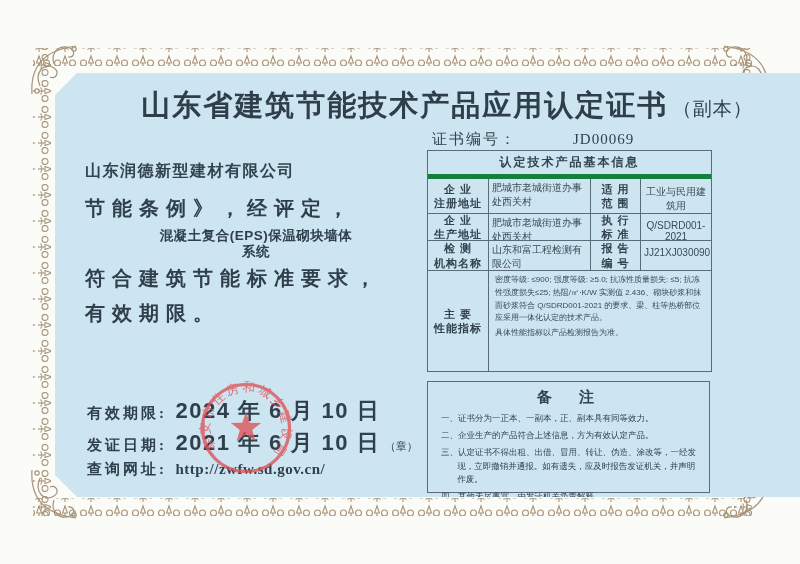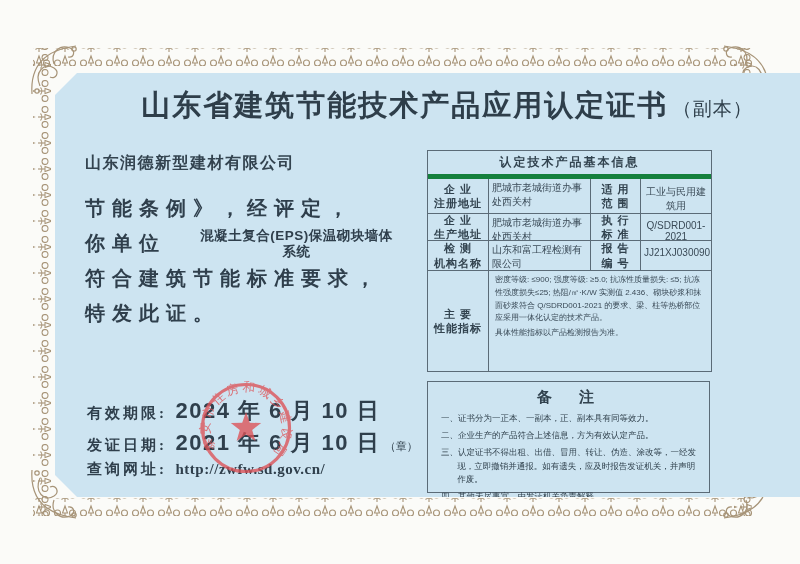--- a/index.html
+++ b/index.html
@@ -11,21 +11,21 @@
   .cert-area{position:absolute;left:55px;top:73px;width:784px;height:424px;background:#cde4f1;
      clip-path:polygon(22px 0,calc(100% - 22px) 0,100% 22px,100% calc(100% - 22px),
                        calc(100% - 22px) 100%,22px 100%,0 calc(100% - 22px),0 22px);}
   .title-row{position:absolute;left:0;top:13px;width:100%;text-align:center;color:#2e3e4a;}
   .title-main{font-size:29px;font-weight:bold;letter-spacing:2px;}
   .title-suffix{font-size:19px;font-weight:500;letter-spacing:1px;}
   .certno{position:absolute;left:377px;top:57px;color:#32434f;font-family:"Liberation Serif","DejaVu Serif",serif;}
   .certno .lbl{font-size:15px;letter-spacing:2px;}
   .certno .val{font-size:15px;margin-left:52px;letter-spacing:1px;}
   
-  .company{position:absolute;left:30px;top:80px;font-size:16px;font-weight:600;letter-spacing:1.5px;color:#33434f;}
+  .company{position:absolute;left:30px;top:88px;font-size:16px;font-weight:600;letter-spacing:1.5px;color:#33434f;}
   .body-text{position:absolute;left:30px;top:118px;width:342px;color:#2f3f4c;}
   .bline{font-size:20px;font-weight:600;letter-spacing:7px;line-height:35px;height:35px;white-space:nowrap;}
   .bline.indent{text-indent:42px;}
   .bline-flex{display:flex;align-items:flex-start;}
   .product{flex:1;font-size:13.5px;font-weight:600;letter-spacing:0.5px;line-height:16px;
            text-align:center;padding-top:2px;white-space:normal;}
   .footer-left{position:absolute;left:32px;top:323px;color:#2f3f4c;}
   .f-row{height:32px;white-space:nowrap;}
   .f-lbl{font-size:15px;font-weight:700;letter-spacing:3px;font-family:"Liberation Serif","DejaVu Serif",serif;margin-top:24px;}
   .f-val{font-size:22px;font-weight:600;letter-spacing:1.5px;margin-left:4px;}
@@ -95,34 +95,37 @@
     <use href="#cornerFl" transform="translate(770,522) scale(-1,-1)"></use>
   </svg>
 
   <div class="cert-area">
 
     <div class="title-row">
       <span class="title-main">山东省建筑节能技术产品应用认定证书</span>
       <span class="title-suffix">（副本）</span>
     </div>
 
+    <div class="certno">
+      <span class="lbl">证书编号：</span>
+      <span class="val">JD00069</span>
+    </div>
 
     <div class="company">山东润德新型建材有限公司</div>
 
     <div class="body-text">
       <div class="bline">节能条例》，经评定，</div>
       <div class="bline bline-flex">
-        <span>你单位</span>
         <span class="product">
           <span>混凝土复合(EPS)保温砌块墙体</span><br>
           <span>系统</span>
         </span>
       </div>
       <div class="bline">符合建筑节能标准要求，</div>
-      <div class="bline">特发此证。</div>
+      <div class="bline">有效期限。</div>
     </div>
 
     <div class="footer-left">
       <div class="f-row">
         <span class="f-lbl">有效期限:</span>
         <span class="f-val">2024 年 6 月 10 日</span>
       </div>
       <div class="f-row">
         <span class="f-lbl">发证日期:</span>
         <span class="f-val">2021 年 6 月 10 日</span>

